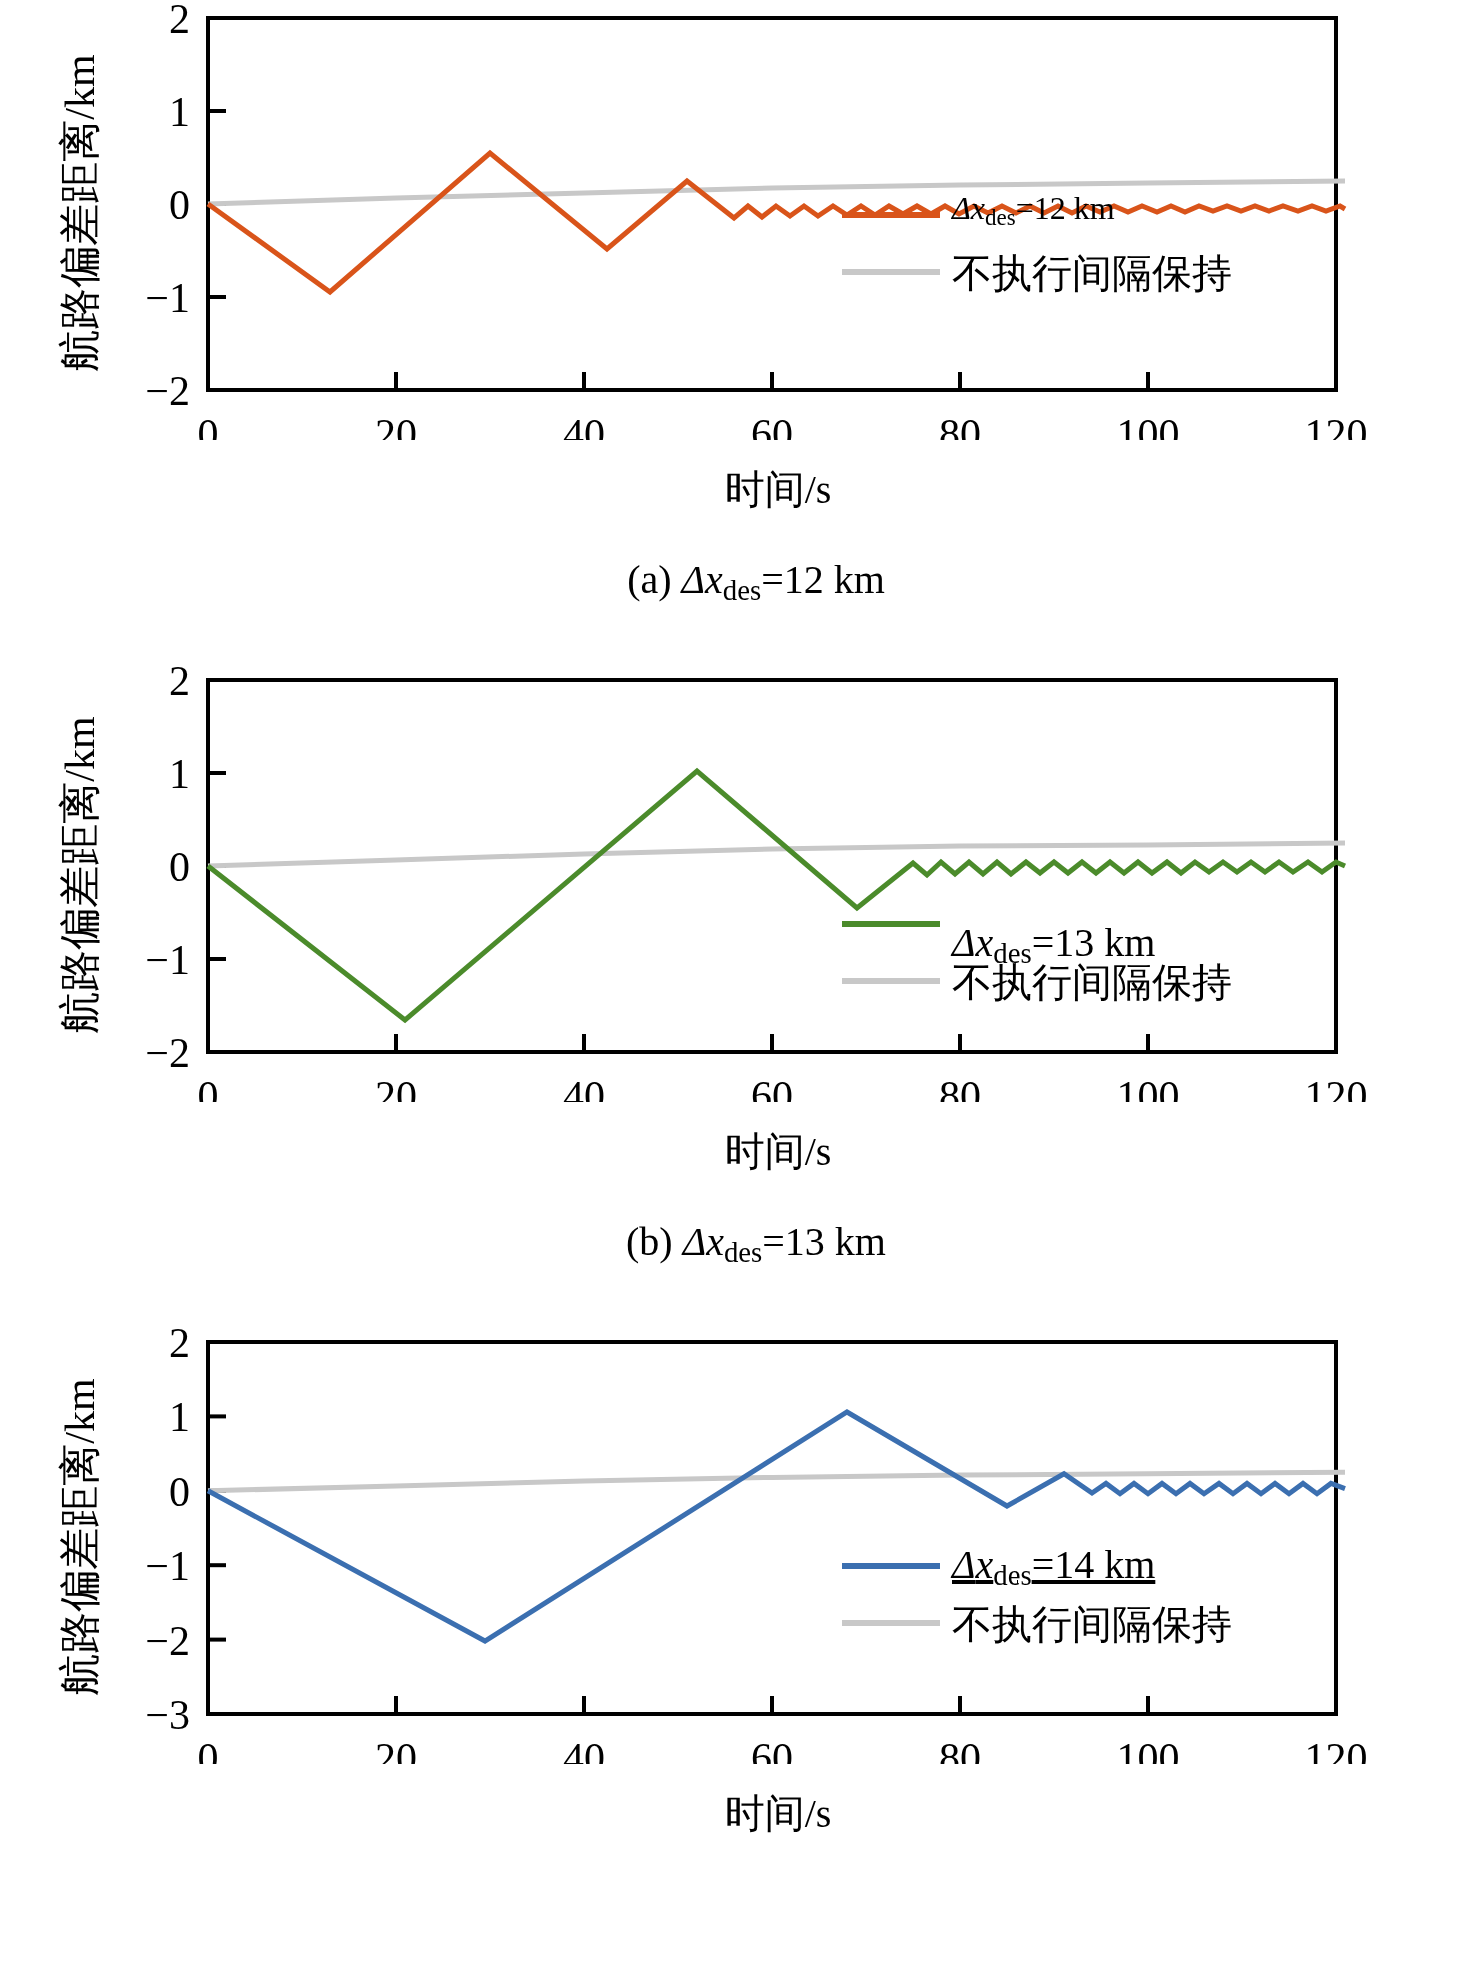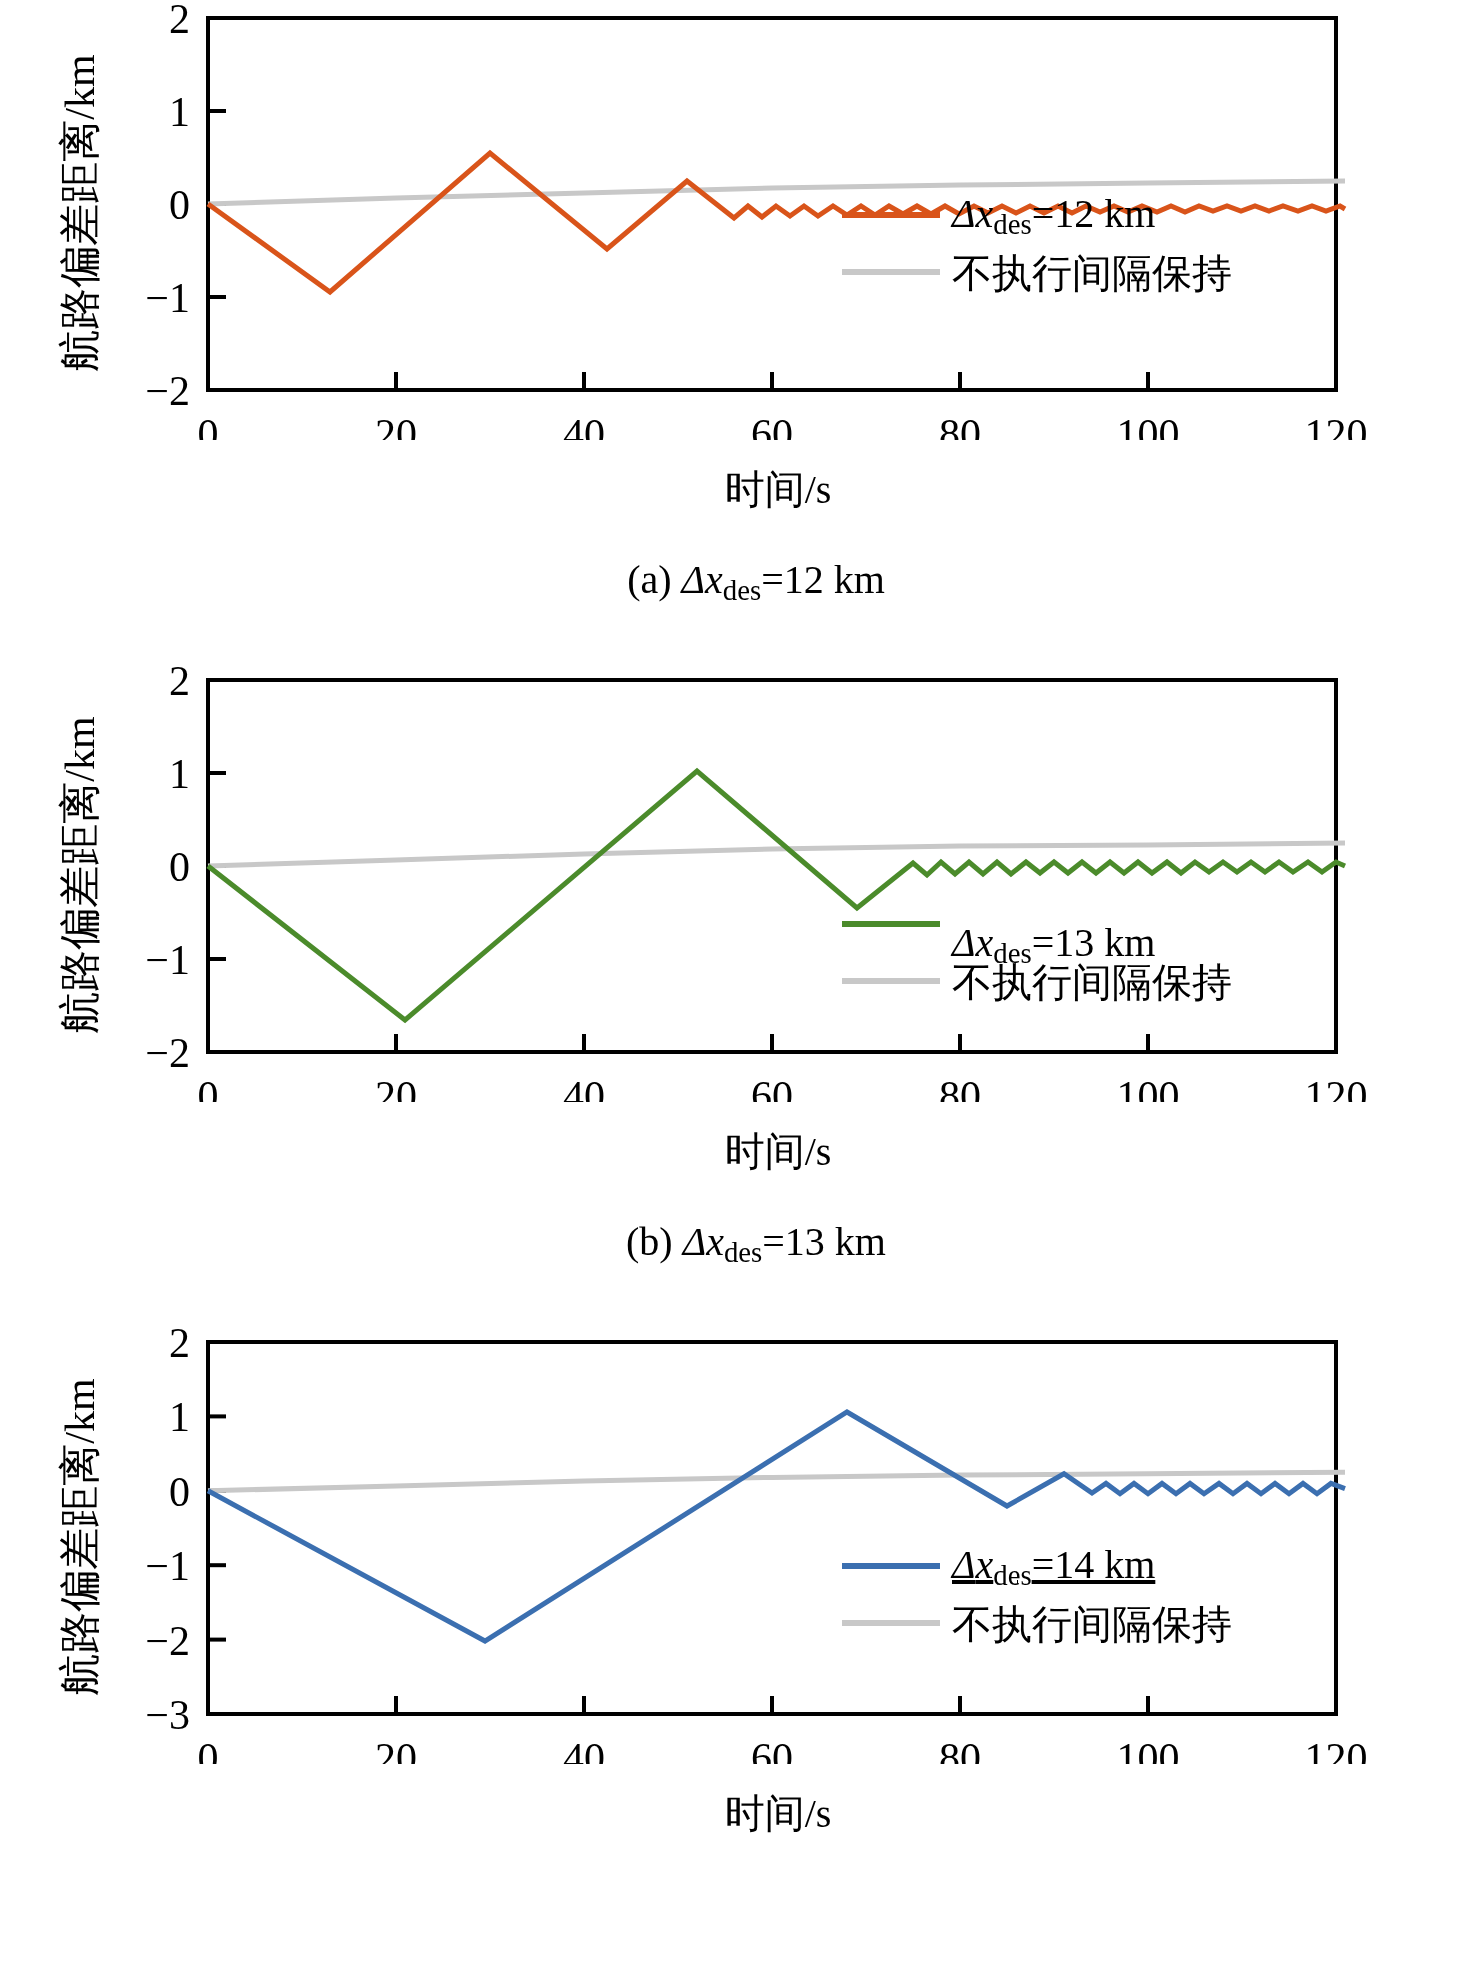--- a/index.html
+++ b/index.html
@@ -111,21 +111,21 @@
         <text class="tick-text" x="1148" y="448" text-anchor="middle">100</text>
         <text class="tick-text" x="1336" y="448" text-anchor="middle">120</text>
 
         <polyline fill="none" stroke="#c8c8c8" stroke-width="5" points="208,204 396,198 584,193 772,188 960,185 1148,183 1345,181"></polyline>
         <polyline fill="none" stroke="#d9541a" stroke-width="5" points="208,204 330,292 490,153 607,249 687,181 734,218 748,206 762,217 776,206 790,216 804,206 818,216 833,206 847,215 861,206 875,215 889,206 903,214 917,206 931,214 945,206 959,214 974,206 988,213 1002,206 1016,213 1030,206 1044,213 1058,206 1072,213 1086,206 1100,212 1114,206 1128,212 1142,206 1157,212 1171,206 1185,212 1199,206 1213,211 1227,206 1241,211 1255,206 1269,211 1283,206 1298,211 1312,206 1326,211 1340,206 1345,209"></polyline>
 
         <line x1="842" y1="215" x2="940" y2="215" stroke="#d9541a" stroke-width="6"></line>
         <line x1="842" y1="272" x2="940" y2="272" stroke="#c8c8c8" stroke-width="6"></line>
       </svg>
 
-      <div style="position:absolute; left:952px; top:190px; font-size:40px;">
+      <div style="position:absolute; left:952px; top:190px; font-size:32px;">
         <span class="ital">Δ</span><span class="ital">x</span><span class="sub">des</span><span>=12 km</span>
       </div>
       <div class="cjk" style="position:absolute; left:952px; top:246px; font-size:40px;">
         <span>不执行间隔保持</span>
       </div>
 
       <div style="position:absolute; left:-160px; top:185px; width:480px; text-align:center;
                   transform:rotate(-90deg); font-size:42px; white-space:nowrap;">
         <span class="cjk">航路偏差距离</span><span>/km</span>
       </div>

